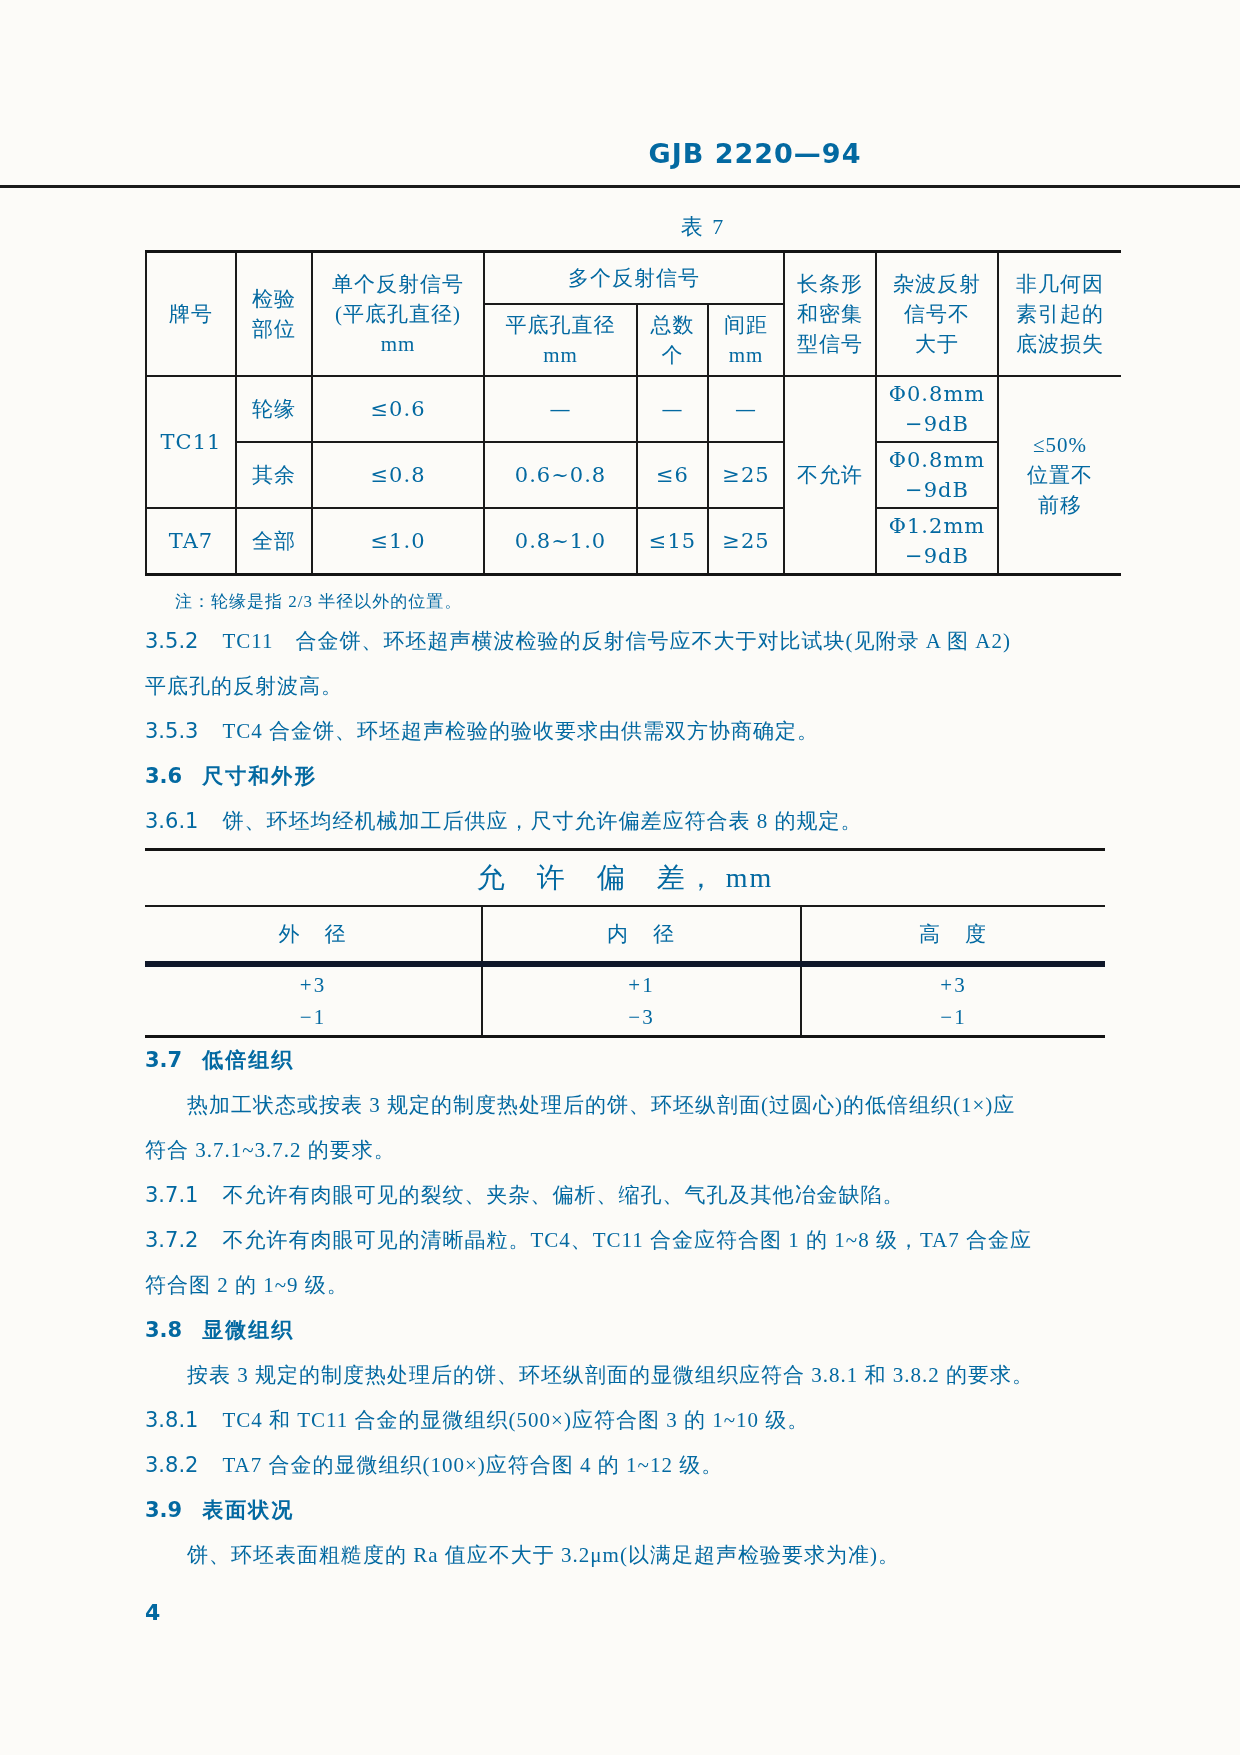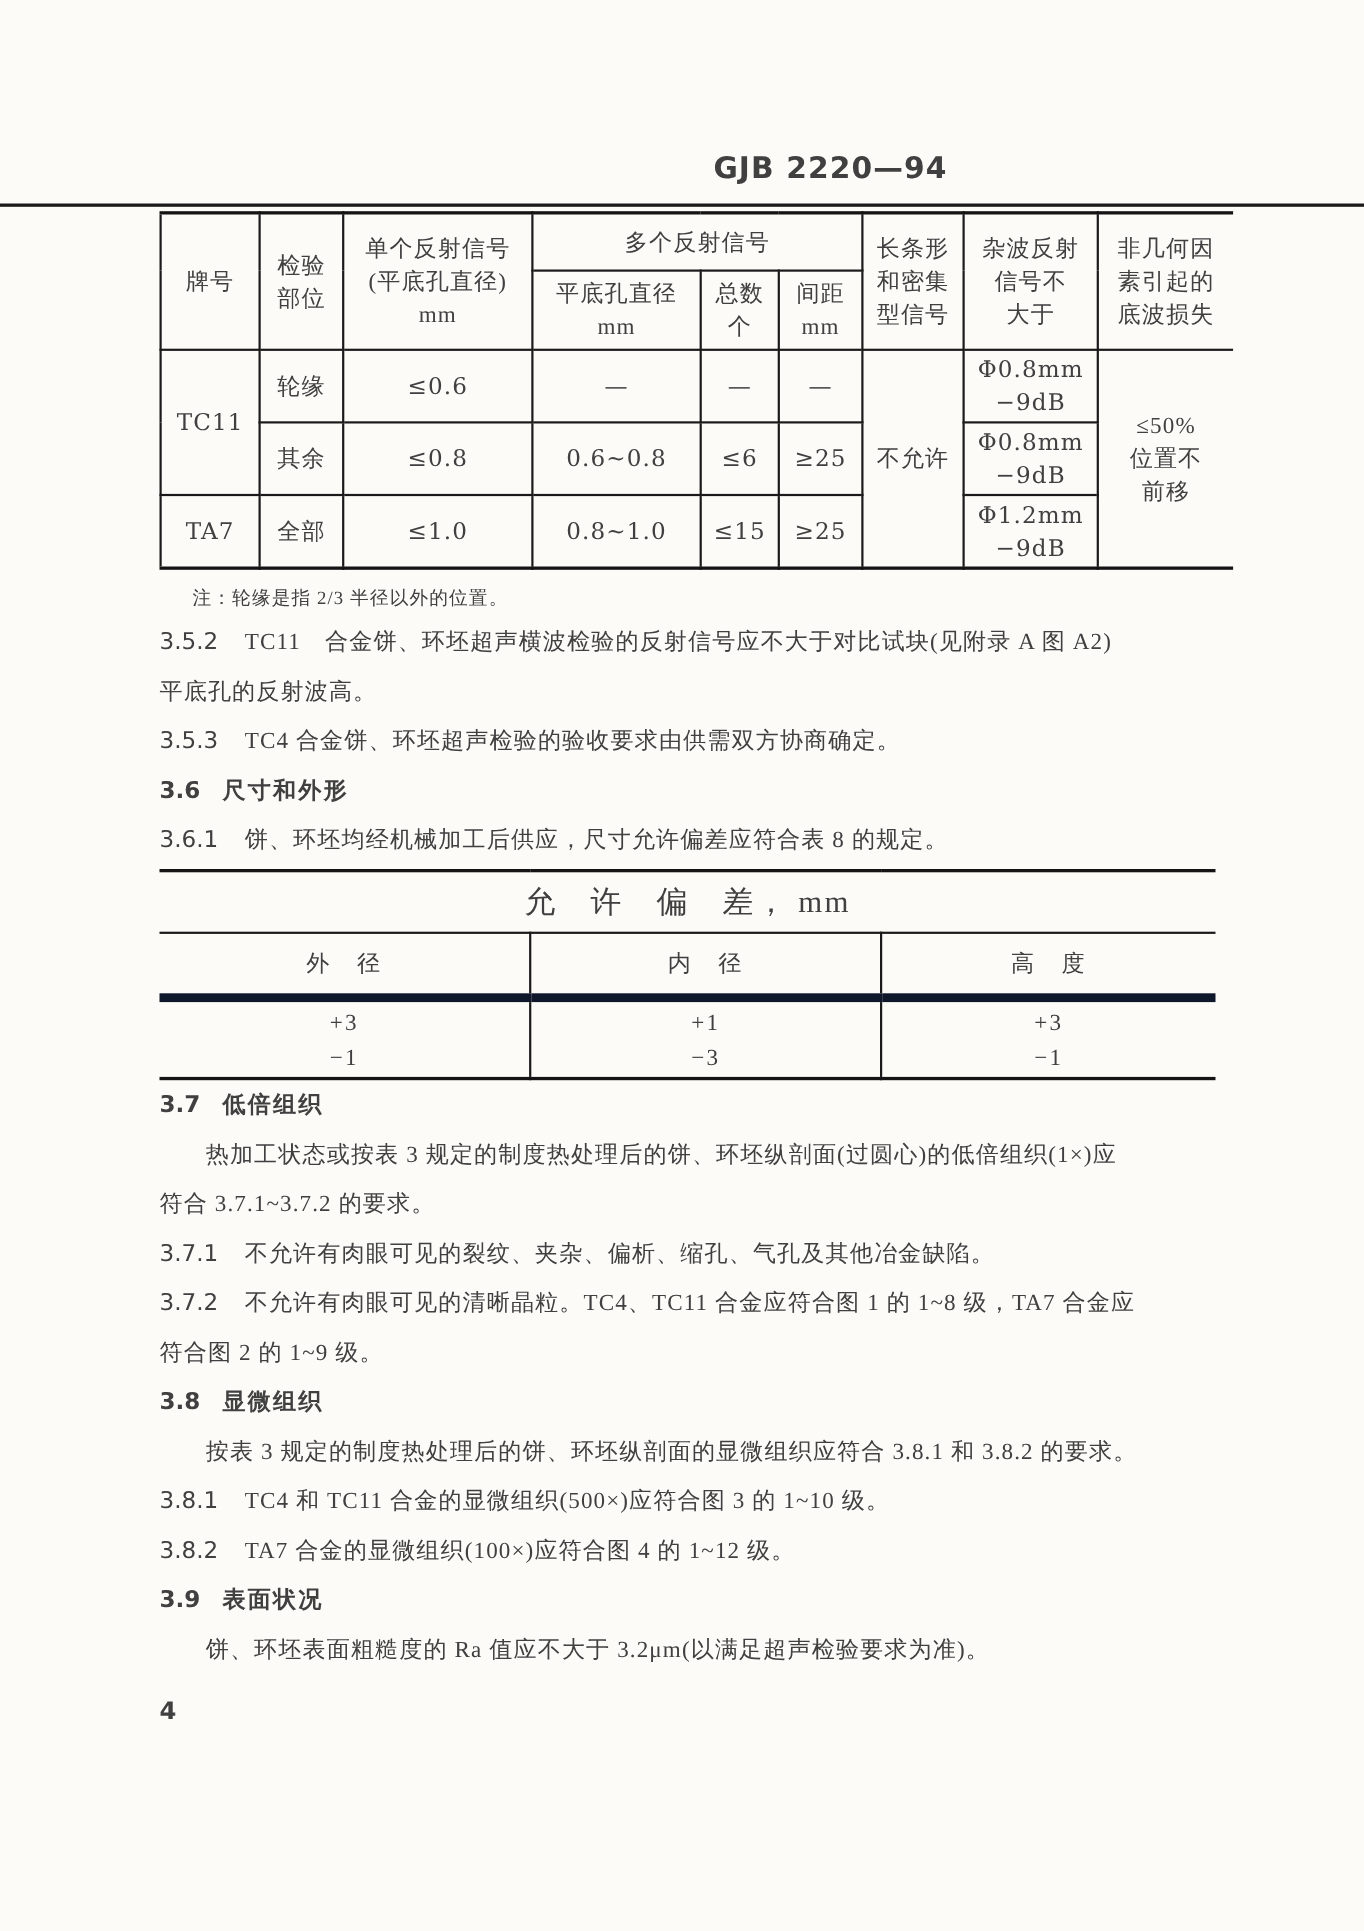--- a/index.html
+++ b/index.html
@@ -2,21 +2,21 @@
 <html><head>
 <meta charset="utf-8">
 <style>
   html,body{margin:0;padding:0;}
   body{background:#e8e8e8;}
   .page{
     position:relative;
     width:1240px;height:1755px;
     margin:0 auto;
     background:#fcfbf8;
-    color:#404040;
+    color:#0369a1;
     font-family:"Liberation Serif", serif;
     overflow:hidden;
     box-sizing:border-box;
     padding-top:138px;
   }
   .content{margin-left:145px;margin-right:135px;}
   .std-num{
     font-family:"DejaVu Sans", sans-serif;
     font-weight:700;font-size:27px;letter-spacing:1px;
     text-align:center;transform:translateX(135px);
@@ -71,38 +71,39 @@
     width:960px;
     font-size:21px;
     border-top:3px solid #141414;border-bottom:3px solid #141414;
     margin-top:4px;
   }
   table.t8 td{
     text-align:center;vertical-align:middle;
     letter-spacing:2px;
   }
   table.t8 tr.title td{height:52px;border-bottom:2px solid #1a1a1a;font-size:28px;}
-  table.t8 tr.cols td{height:52px;border-bottom:8px solid #0f172a;}
+  table.t8 tr.cols td{height:52px;border-bottom:6px solid #0f172a;}
   table.t8 tr.vals td{height:66px;line-height:32px;}
   table.t8 td.sep{border-left:2px solid #1a1a1a;}
   .pagenum{
     font-family:"DejaVu Sans", sans-serif;font-weight:700;
     font-size:22px;margin-top:22px;
   }
 </style>
 </head>
 <body>
 
 <div class="page">
 
   <div class="std-num">GJB 2220—94</div>
   <div class="header-rule"></div>
 
   <div class="content">
 
+    <div class="tbl-caption">表 7</div>
 
     <table class="t7">
       <colgroup>
         <col style="width:90px">
           <col style="width:76px">
           <col style="width:172px">
         <col style="width:153px">
           <col style="width:71px">
           <col style="width:76px">
         <col style="width:92px">

